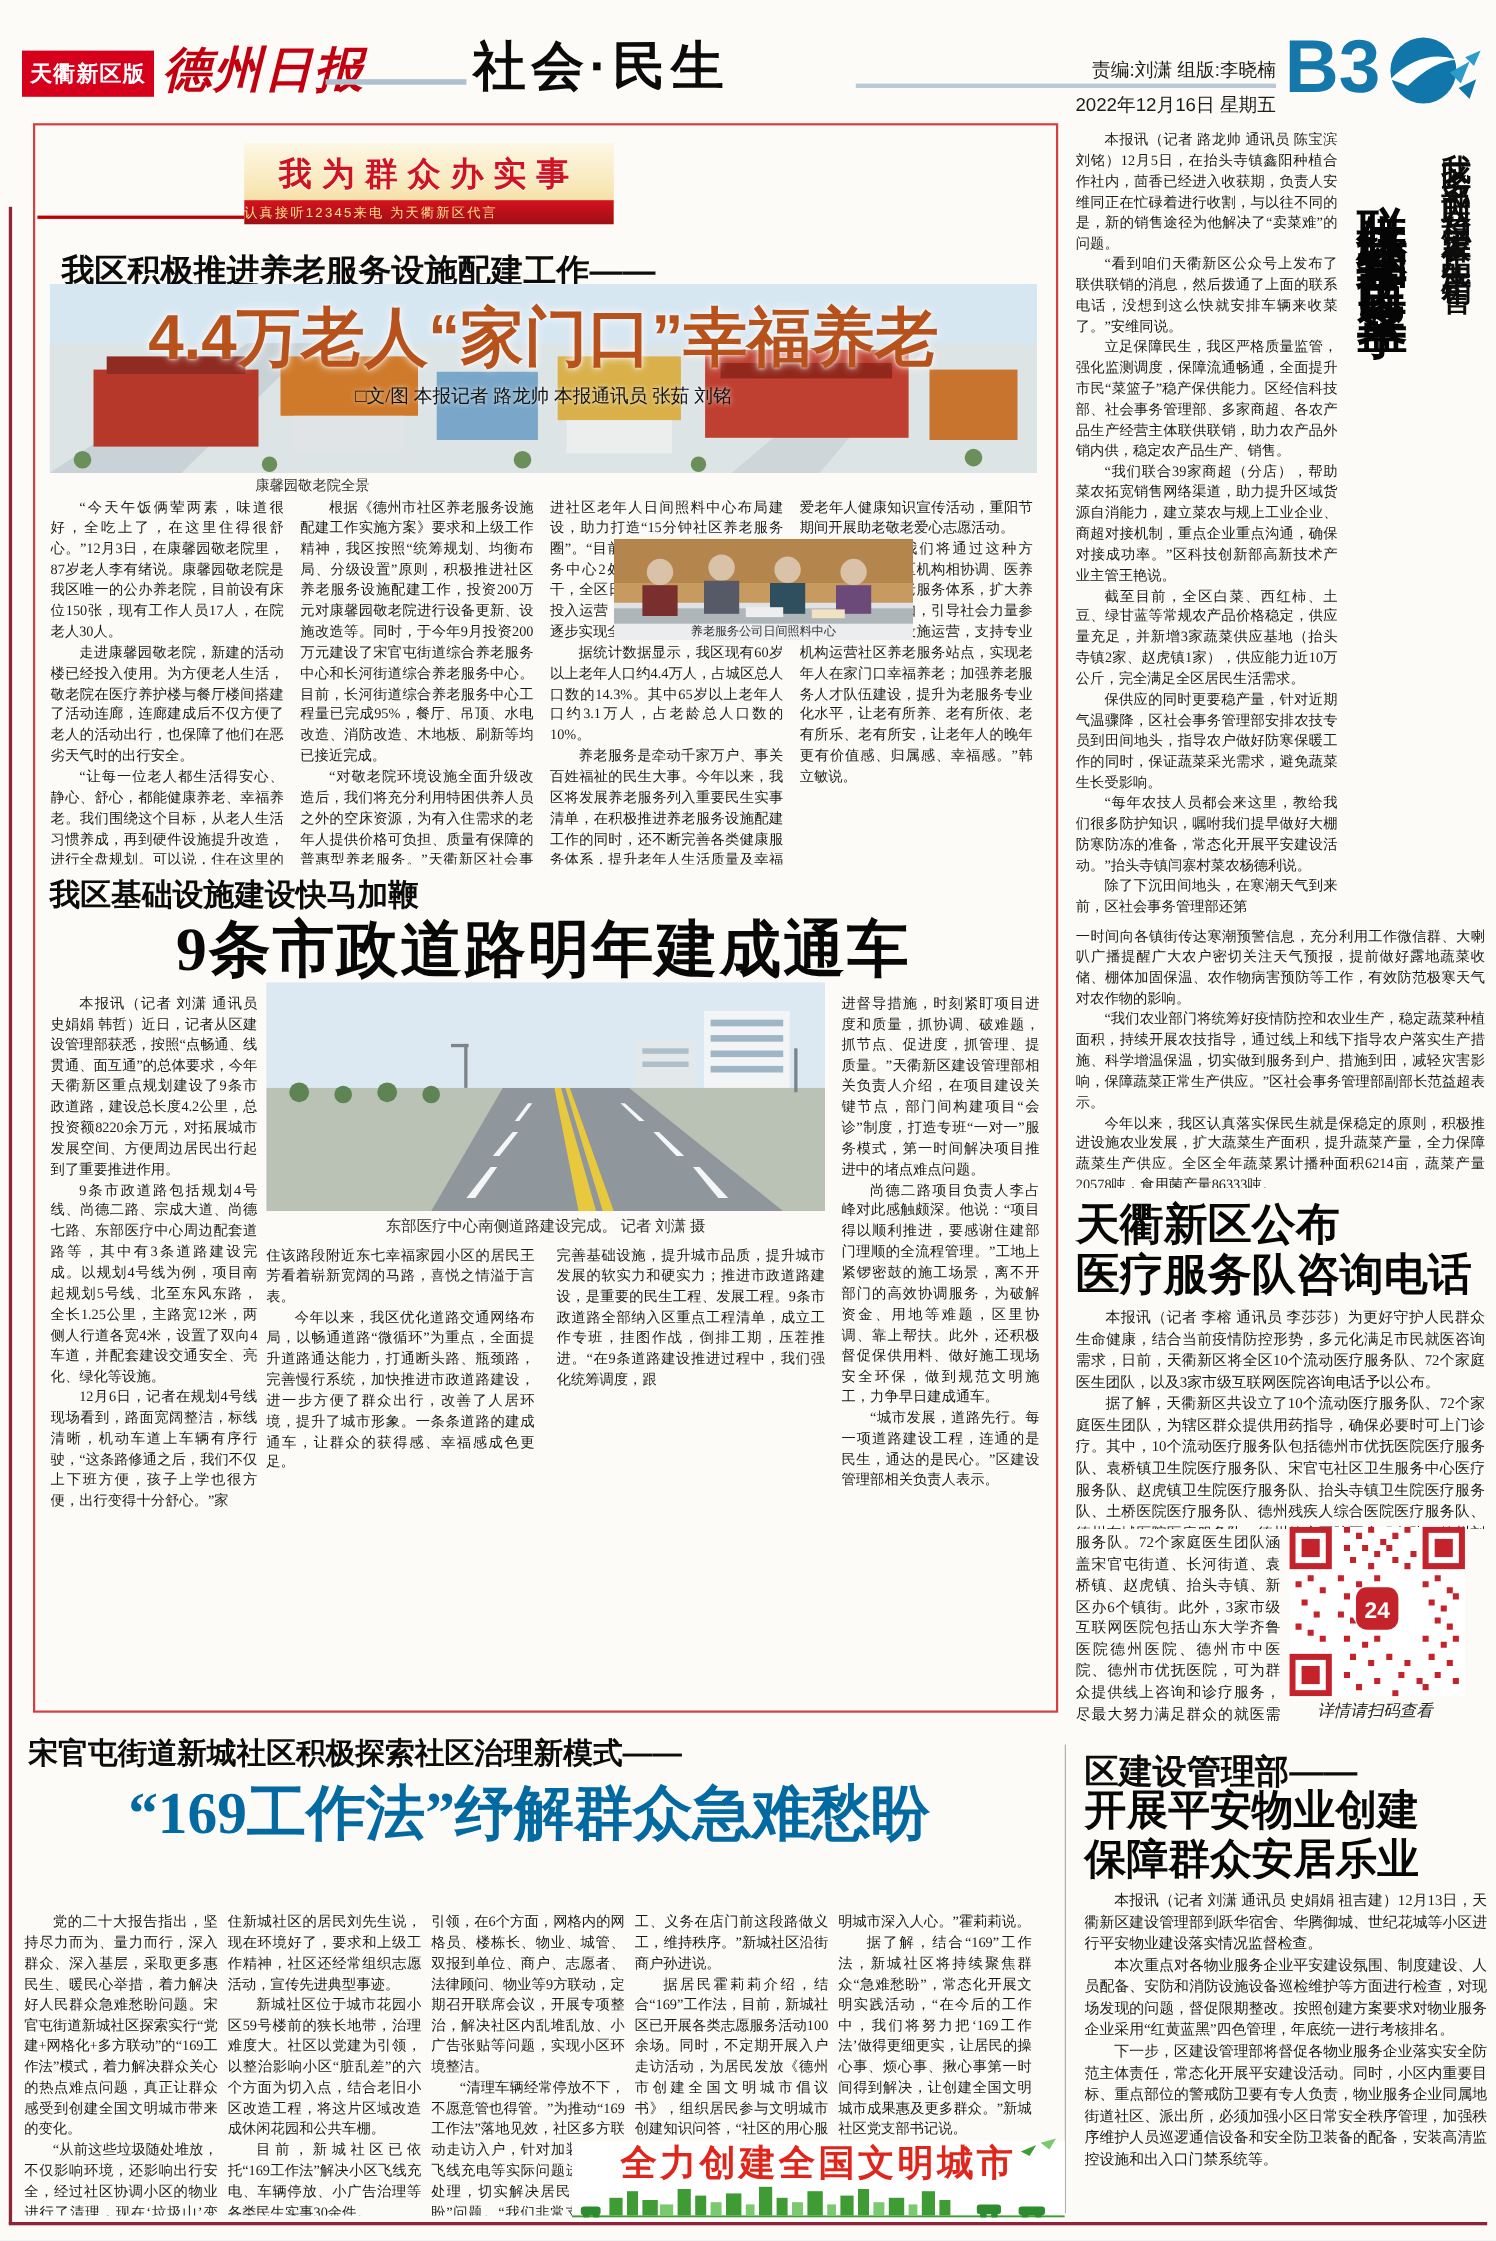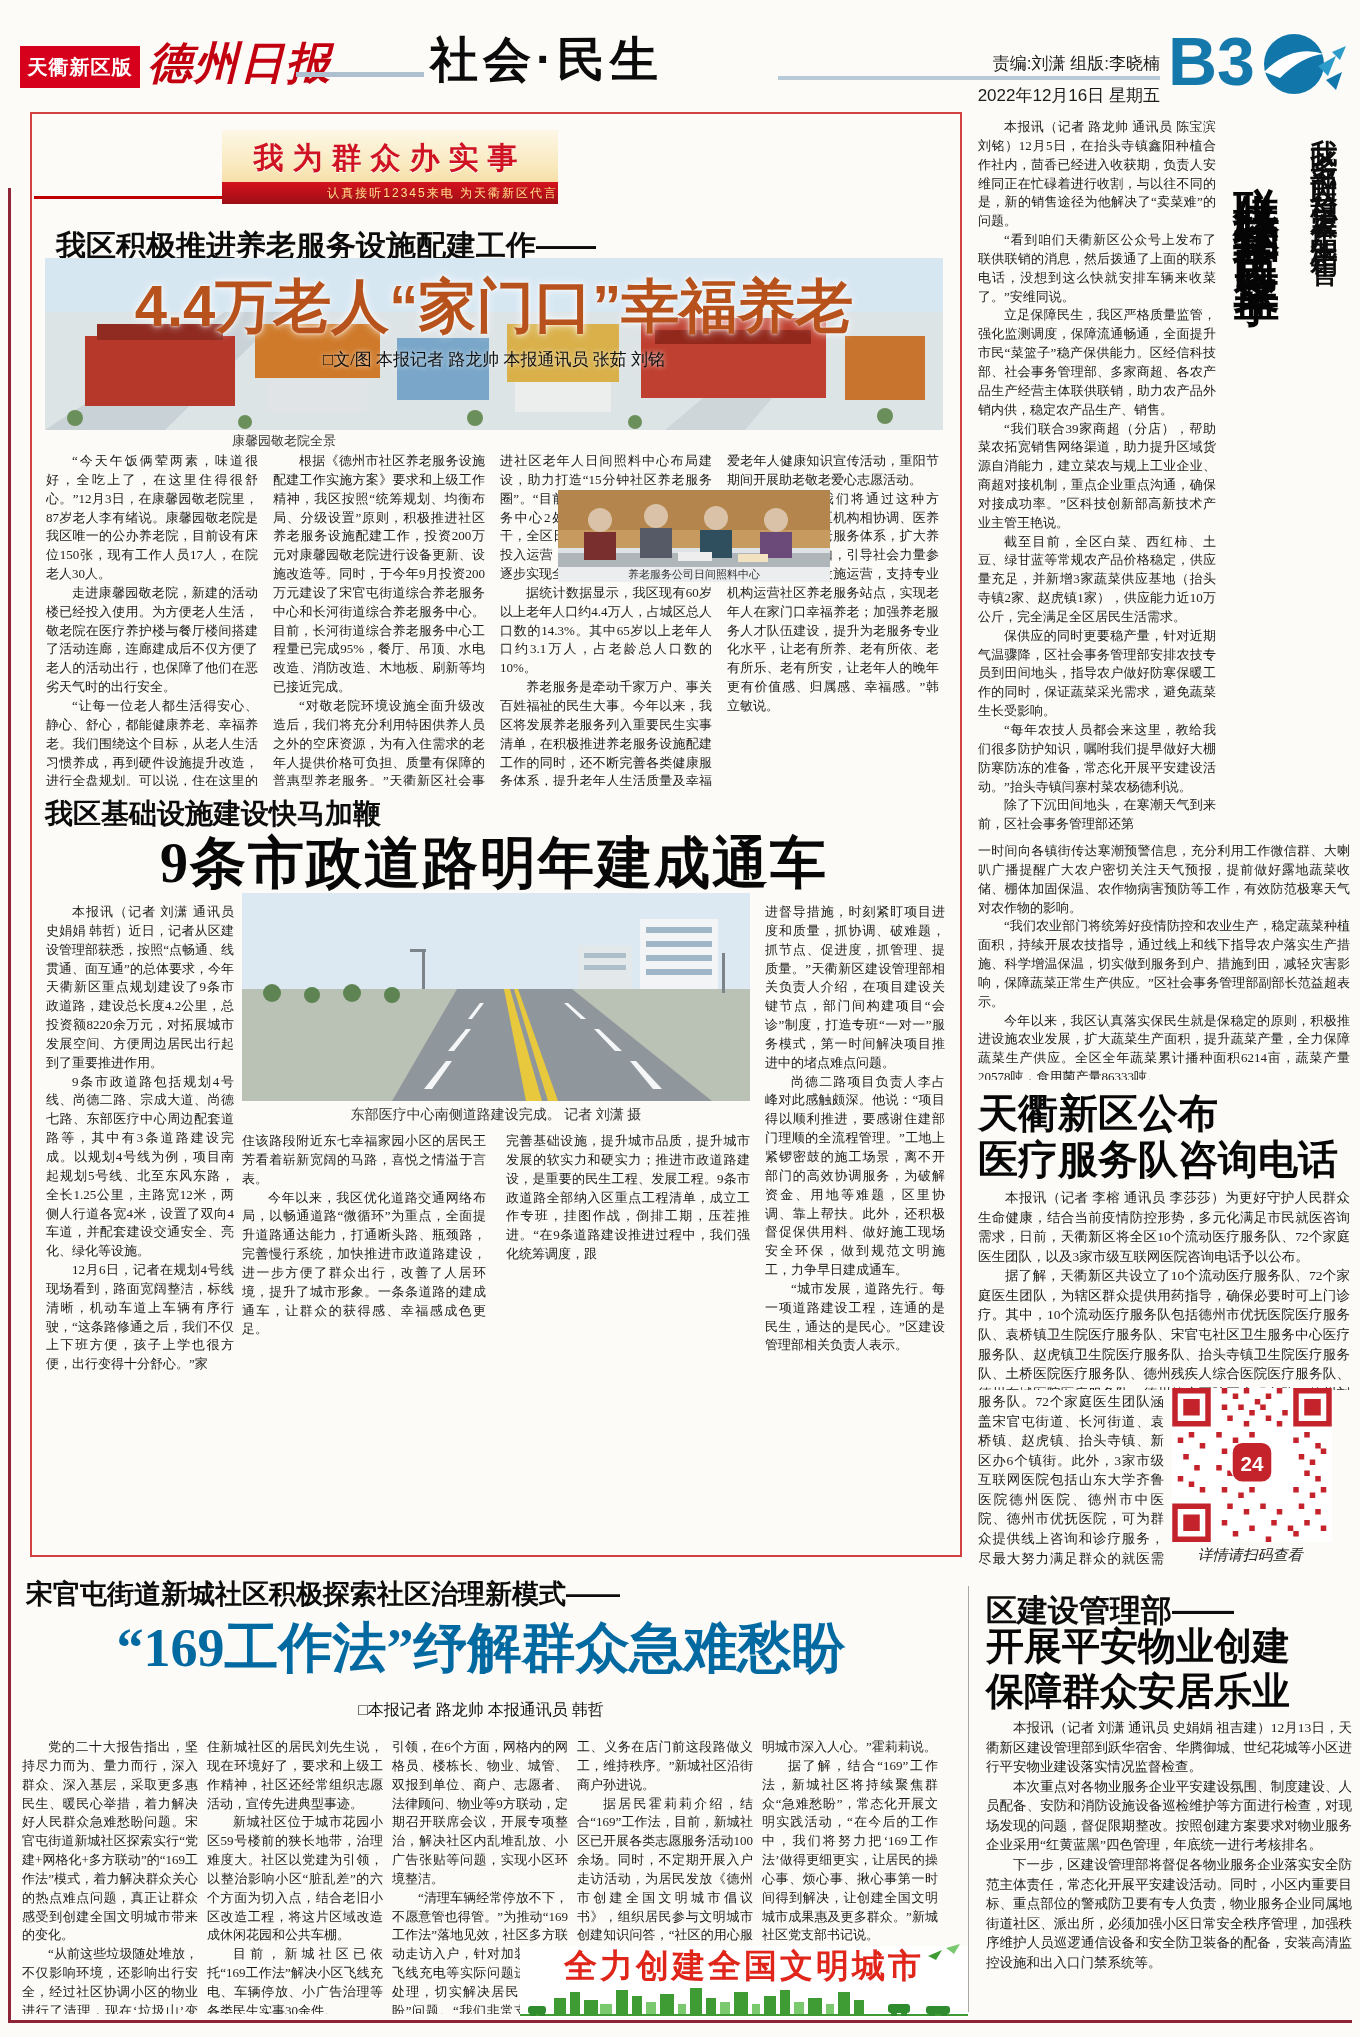--- a/index.html
+++ b/index.html
@@ -56,21 +56,21 @@
 
   <div class="abs" style="left:30px;top:112px;width:928px;height:1441px;border:2px solid #d34040;"></div>
 
   <div class="abs" style="left:34px;top:196px;width:190px;height:3px;background:#c00000;"></div>
   <div class="abs" style="left:222px;top:130px;width:336px;height:74px;
               background:linear-gradient(180deg,#fdf7e6 0%,#f8e7b8 55%,#f2cf8a 100%);overflow:hidden;">
     <div class="sans" style="margin-top:8px;text-align:center;font-size:30px;font-weight:900;
          color:#cf1322;letter-spacing:9px;text-shadow:0 1px 0 #fff;">我为群众办实事</div>
     <div style="position:absolute;left:0;bottom:0;width:100%;height:22px;
                 background:linear-gradient(180deg,#d5121e,#9d0e15);">
-      <div class="sans" style="text-align:right;font-size:12px;color:#ffe08a;line-height:22px;letter-spacing:2px;padding-left:48px;">认真接听12345来电 为天衢新区代言</div>
+      <div class="sans" style="text-align:left;font-size:12px;color:#ffe08a;line-height:22px;letter-spacing:2px;">认真接听12345来电 为天衢新区代言</div>
     </div>
   </div>
 
   <div class="abs kicker" style="left:56px;top:226px;font-size:30px;">我区积极推进养老服务设施配建工作——</div>
 
   <div class="abs" style="left:45px;top:258px;width:898px;height:172px;overflow:hidden;">
     <svg width="898" height="172" viewBox="0 0 898 172" preserveAspectRatio="none">
       <rect width="898" height="172" fill="#d7e7f2"></rect>
       <rect y="54" width="898" height="118" fill="#dde4e6"></rect>
       <polygon points="0,172 180,54 240,54 120,172" fill="#c9d2d6"></polygon>
@@ -264,21 +264,20 @@
     </svg>
   </div>
   <div class="abs" style="left:1150px;top:1546px;width:200px;text-align:center;font-size:15px;color:#222;
               font-family:'Liberation Serif',serif;font-style:italic;">详情请扫码查看</div>
 
   <div class="abs kicker" style="left:26px;top:1576px;font-size:27px;">宋官屯街道新城社区积极探索社区治理新模式——</div>
 
   <div class="abs" style="left:26px;top:1612px;width:910px;text-align:center;font-size:54px;font-weight:900;
               color:#0369a1;font-family:'Liberation Serif',serif;white-space:nowrap;">“169工作法”纾解群众急难愁盼</div>
 
-  <div class="abs" style="left:26px;top:1700px;width:910px;text-align:center;font-size:16px;color:#111;">□本报记者 路龙帅 本报通讯员 韩哲</div>
 
   <div class="col" style="left:22px;top:1738px;width:176px;height:276px;">
       <p class="para">党的二十大报告指出，坚持尽力而为、量力而行，深入群众、深入基层，采取更多惠民生、暖民心举措，着力解决好人民群众急难愁盼问题。宋官屯街道新城社区探索实行“党建+网格化+多方联动”的“169工作法”模式，着力解决群众关心的热点难点问题，真正让群众感受到创建全国文明城市带来的变化。</p>
       <p class="para">“从前这些垃圾随处堆放，不仅影响环境，还影响出行安全，经过社区协调小区的物业进行了清理，现在‘垃圾山’变成了小花园，建设了公共车棚，治理提升效果明显，住在这里很舒心，出行空间十分舒畅。”家</p>
     </div>
   <div class="col cont" style="left:207px;top:1738px;width:176px;height:276px;">
       <p class="para">住新城社区的居民刘先生说，现在环境好了，要求和上级工作精神，社区还经常组织志愿活动，宣传先进典型事迹。</p>
       <p class="para">新城社区位于城市花园小区59号楼前的狭长地带，治理难度大。社区以党建为引领，以整治影响小区“脏乱差”的六个方面为切入点，结合老旧小区改造工程，将这片区域改造成休闲花园和公共车棚。</p>
       <p class="para">目前，新城社区已依托“169工作法”解决小区飞线充电、车辆停放、小广告治理等各类民生实事30余件。</p>
     </div>

